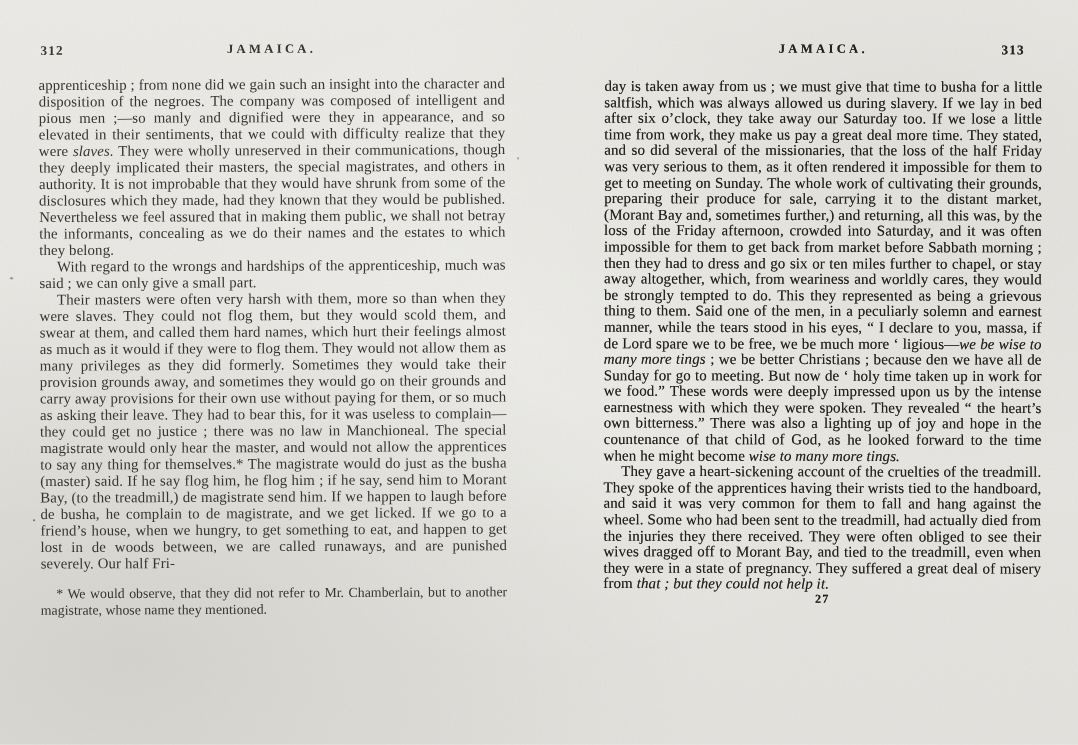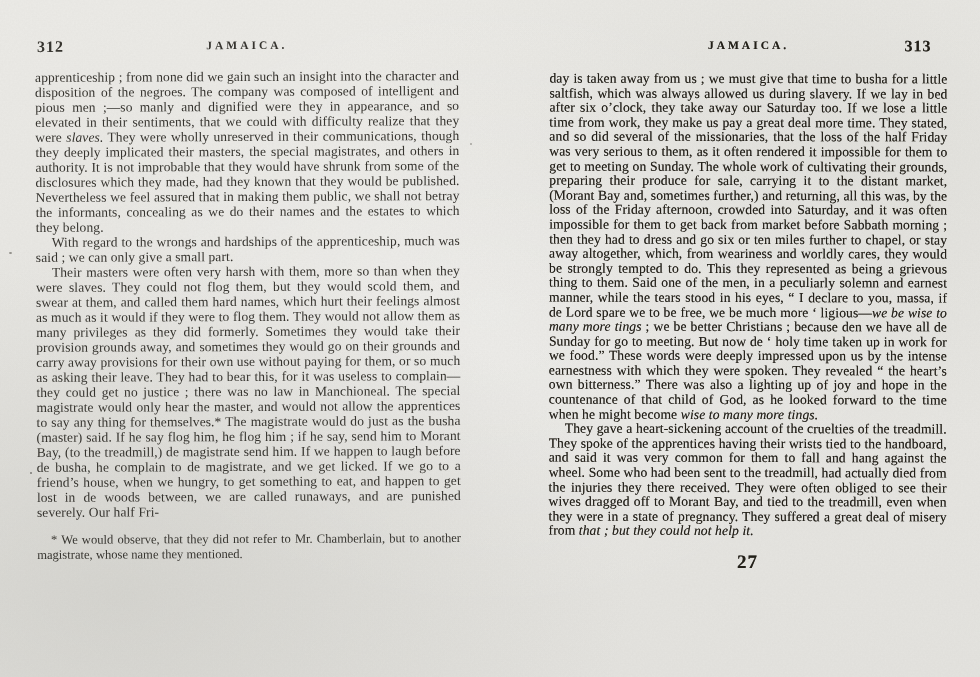--- a/index.html
+++ b/index.html
@@ -29,39 +29,39 @@
     transform:rotate(-0.25deg);
   }
   .page-right{
     left:549px;top:38px;width:398px;
     color:var(--ink-right);
     text-shadow:0 0 .5px rgba(25,22,18,.55);
     transform:rotate(0.12deg);
   }
   .page-head{position:relative;height:15px;}
   .folio{
-    position:absolute;top:0;font-size:16px;font-weight:bold;letter-spacing:1px;line-height:15px;
+    position:absolute;top:0;font-size:12px;font-weight:bold;letter-spacing:1px;line-height:15px;
   }
   .page-left .folio{left:2px;}
   .page-right .folio{right:16px;}
   .running-head{
     text-align:center;font-size:11.5px;font-weight:bold;letter-spacing:3px;line-height:15px;
   }
   .body-text{
     margin-top:16px;font-size:13.5px;line-height:15px;text-align:justify;
     letter-spacing:.1px;
   }
   .page-right .body-text{margin-top:19px;font-size:13.6px;line-height:14.6px;}
   .body-text p.para{margin:0;}
   .body-text p.para.indent{text-indent:16px;}
   .footnote{
     margin-top:13px;font-size:12.6px;line-height:14.5px;text-align:justify;text-indent:14px;
   }
   .signature-mark{
-    margin-top:12px;text-align:center;font-size:19px;font-weight:bold;letter-spacing:1px;
+    margin-top:0;text-align:center;font-size:11px;font-weight:bold;letter-spacing:1px;
   }
   .speck{position:absolute;background:#3b3934;border-radius:50%;}
   .speck.s1{left:9px;top:252px;width:3px;height:2px;opacity:.5;}
   .speck.s2{left:30px;top:472px;width:2px;height:2px;opacity:.6;}
   .speck.s3{left:470px;top:143px;width:2px;height:2px;opacity:.4;}
 </style>
 </head>
 <body>
 
 <div class="scan-bg"></div>

